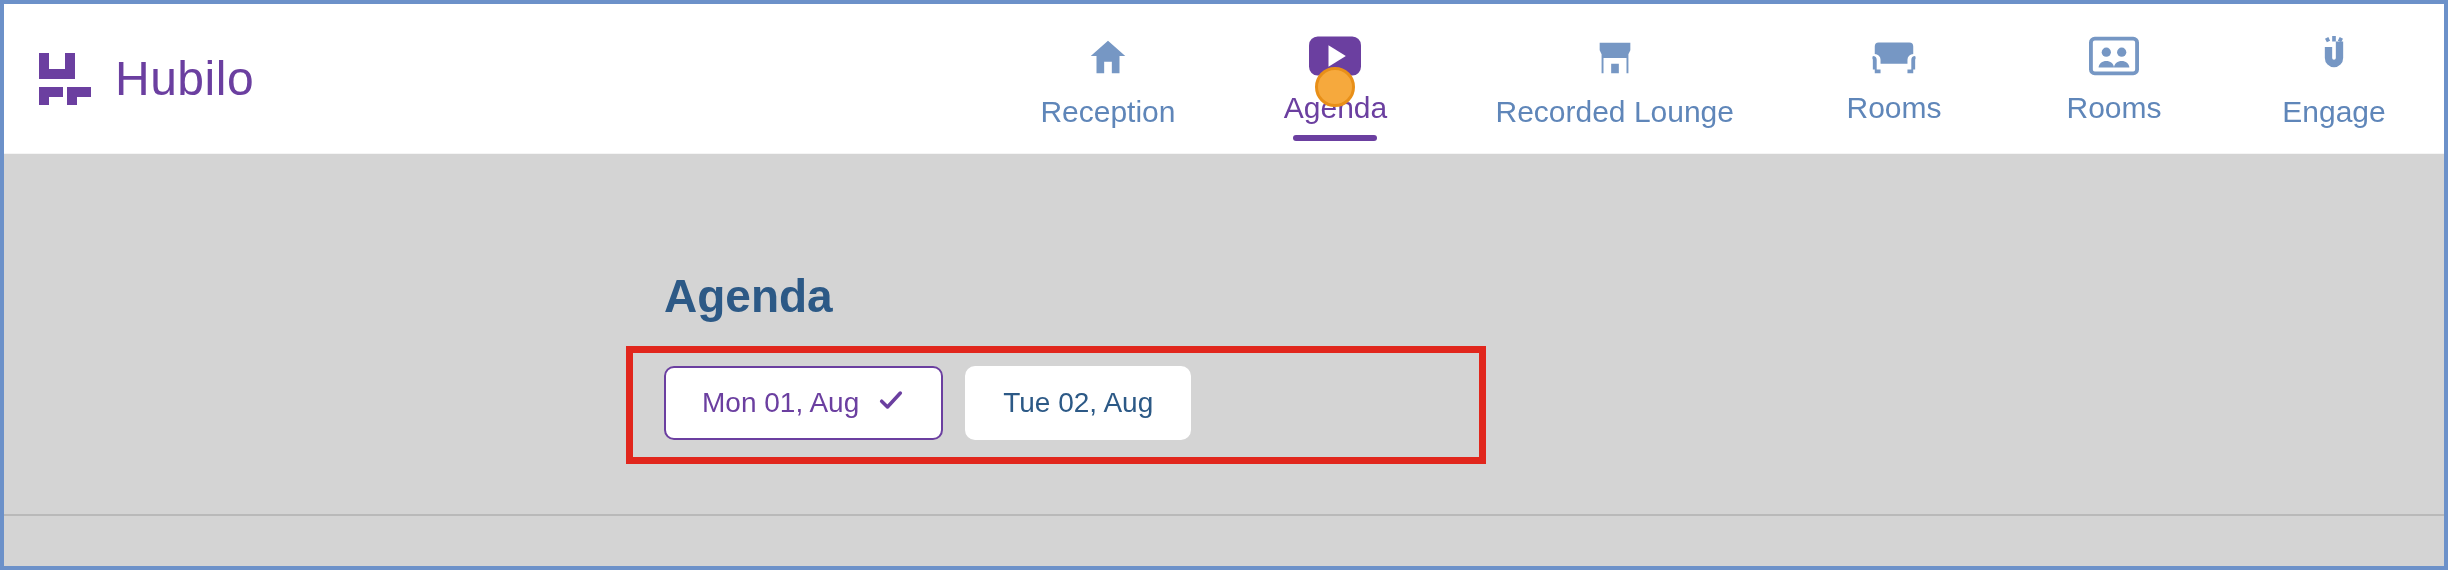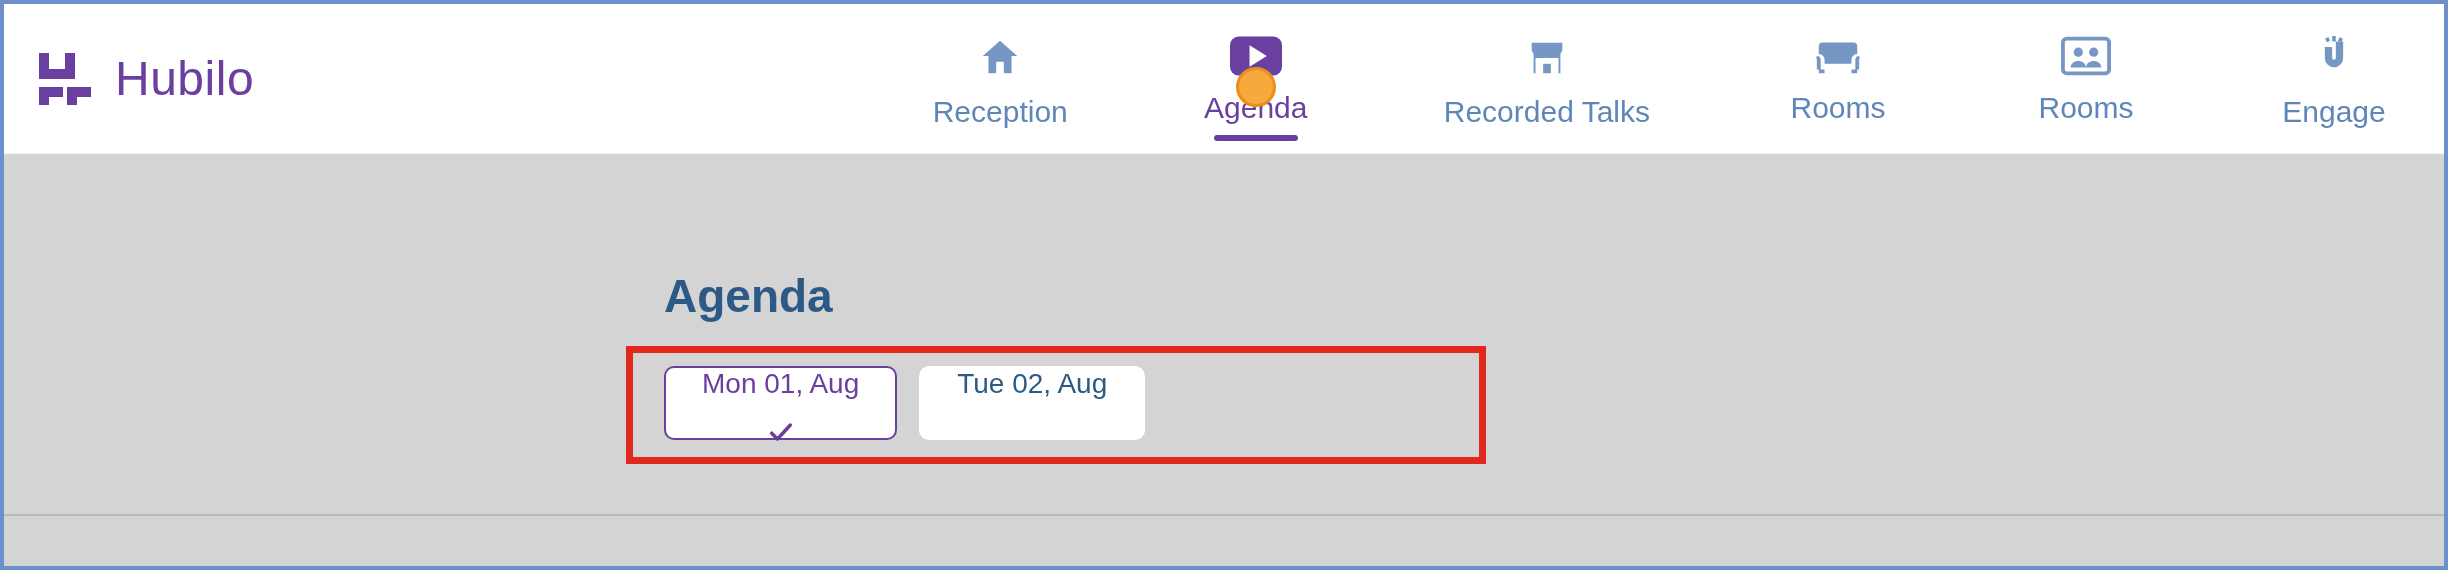--- a/index.html
+++ b/index.html
@@ -45,21 +45,20 @@
     .nav-item {
       display: flex;
       flex-direction: column;
       align-items: center;
       justify-content: flex-start;
       gap: 10px;
       cursor: pointer;
       position: relative;
       padding-top: 6px;
       min-width: 120px;
-      margin-left: 28px;
     }
     .nav-icon { color: #7697c4; }
     .nav-item.active .nav-icon { color: #6b3fa0; }
     .nav-label {
       font-size: 30px;
       color: #5f86b9;
       font-weight: 500;
     }
     .nav-item.active .nav-label { color: #6b3fa0; }
     .nav-underline {
@@ -114,21 +113,20 @@
       border-radius: 10px;
       height: 74px;
       padding: 0 36px;
       display: flex;
       align-items: center;
       gap: 18px;
       font-size: 28px;
       font-weight: 500;
       color: #2c5986;
       cursor: pointer;
-      flex-direction: column;
     }
     .date-chip.selected {
       border: 2px solid #6b3fa0;
       color: #6b3fa0;
     }
     .check-icon { color: #6b3fa0; }
     .highlight-box {
       position: absolute;
       left: 622px;
       top: 192px;
@@ -190,21 +188,21 @@
         <span class="nav-underline"></span>
         <span class="cursor-dot"></span>
       </div>
 
       <div class="nav-item">
         <span class="nav-icon">
           <svg width="46" height="46" viewBox="0 0 24 24" fill="currentColor">
               <path d="M4 4h16v4l-1 2v10H5V10L4 8V4zm2 8v8h4v-5h4v5h4v-8H6z"></path>
             </svg>
         </span>
-        <span class="nav-label">Recorded Talks</span>
+        <span class="nav-label">Recorded Lounge</span>
 
       </div>
 
       <div class="nav-item">
         <span class="nav-icon">
           <svg width="50" height="42" viewBox="0 0 26 20" fill="currentColor">
               <path d="M5 3h16a2 2 0 0 1 2 2v4a3 3 0 0 0-3 3v2H6v-2a3 3 0 0 0-3-3V5a2 2 0 0 1 2-2zM2 10a2 2 0 0 1 2 2v5h2v2H3v-2H2v-5a2 2 0 0 1 0-2zm22 0a2 2 0 0 1 0 2v5h-1v2h-3v-2h2v-5a2 2 0 0 1 2-2z"></path>
             </svg>
         </span>
         <span class="nav-label">Rooms</span>

